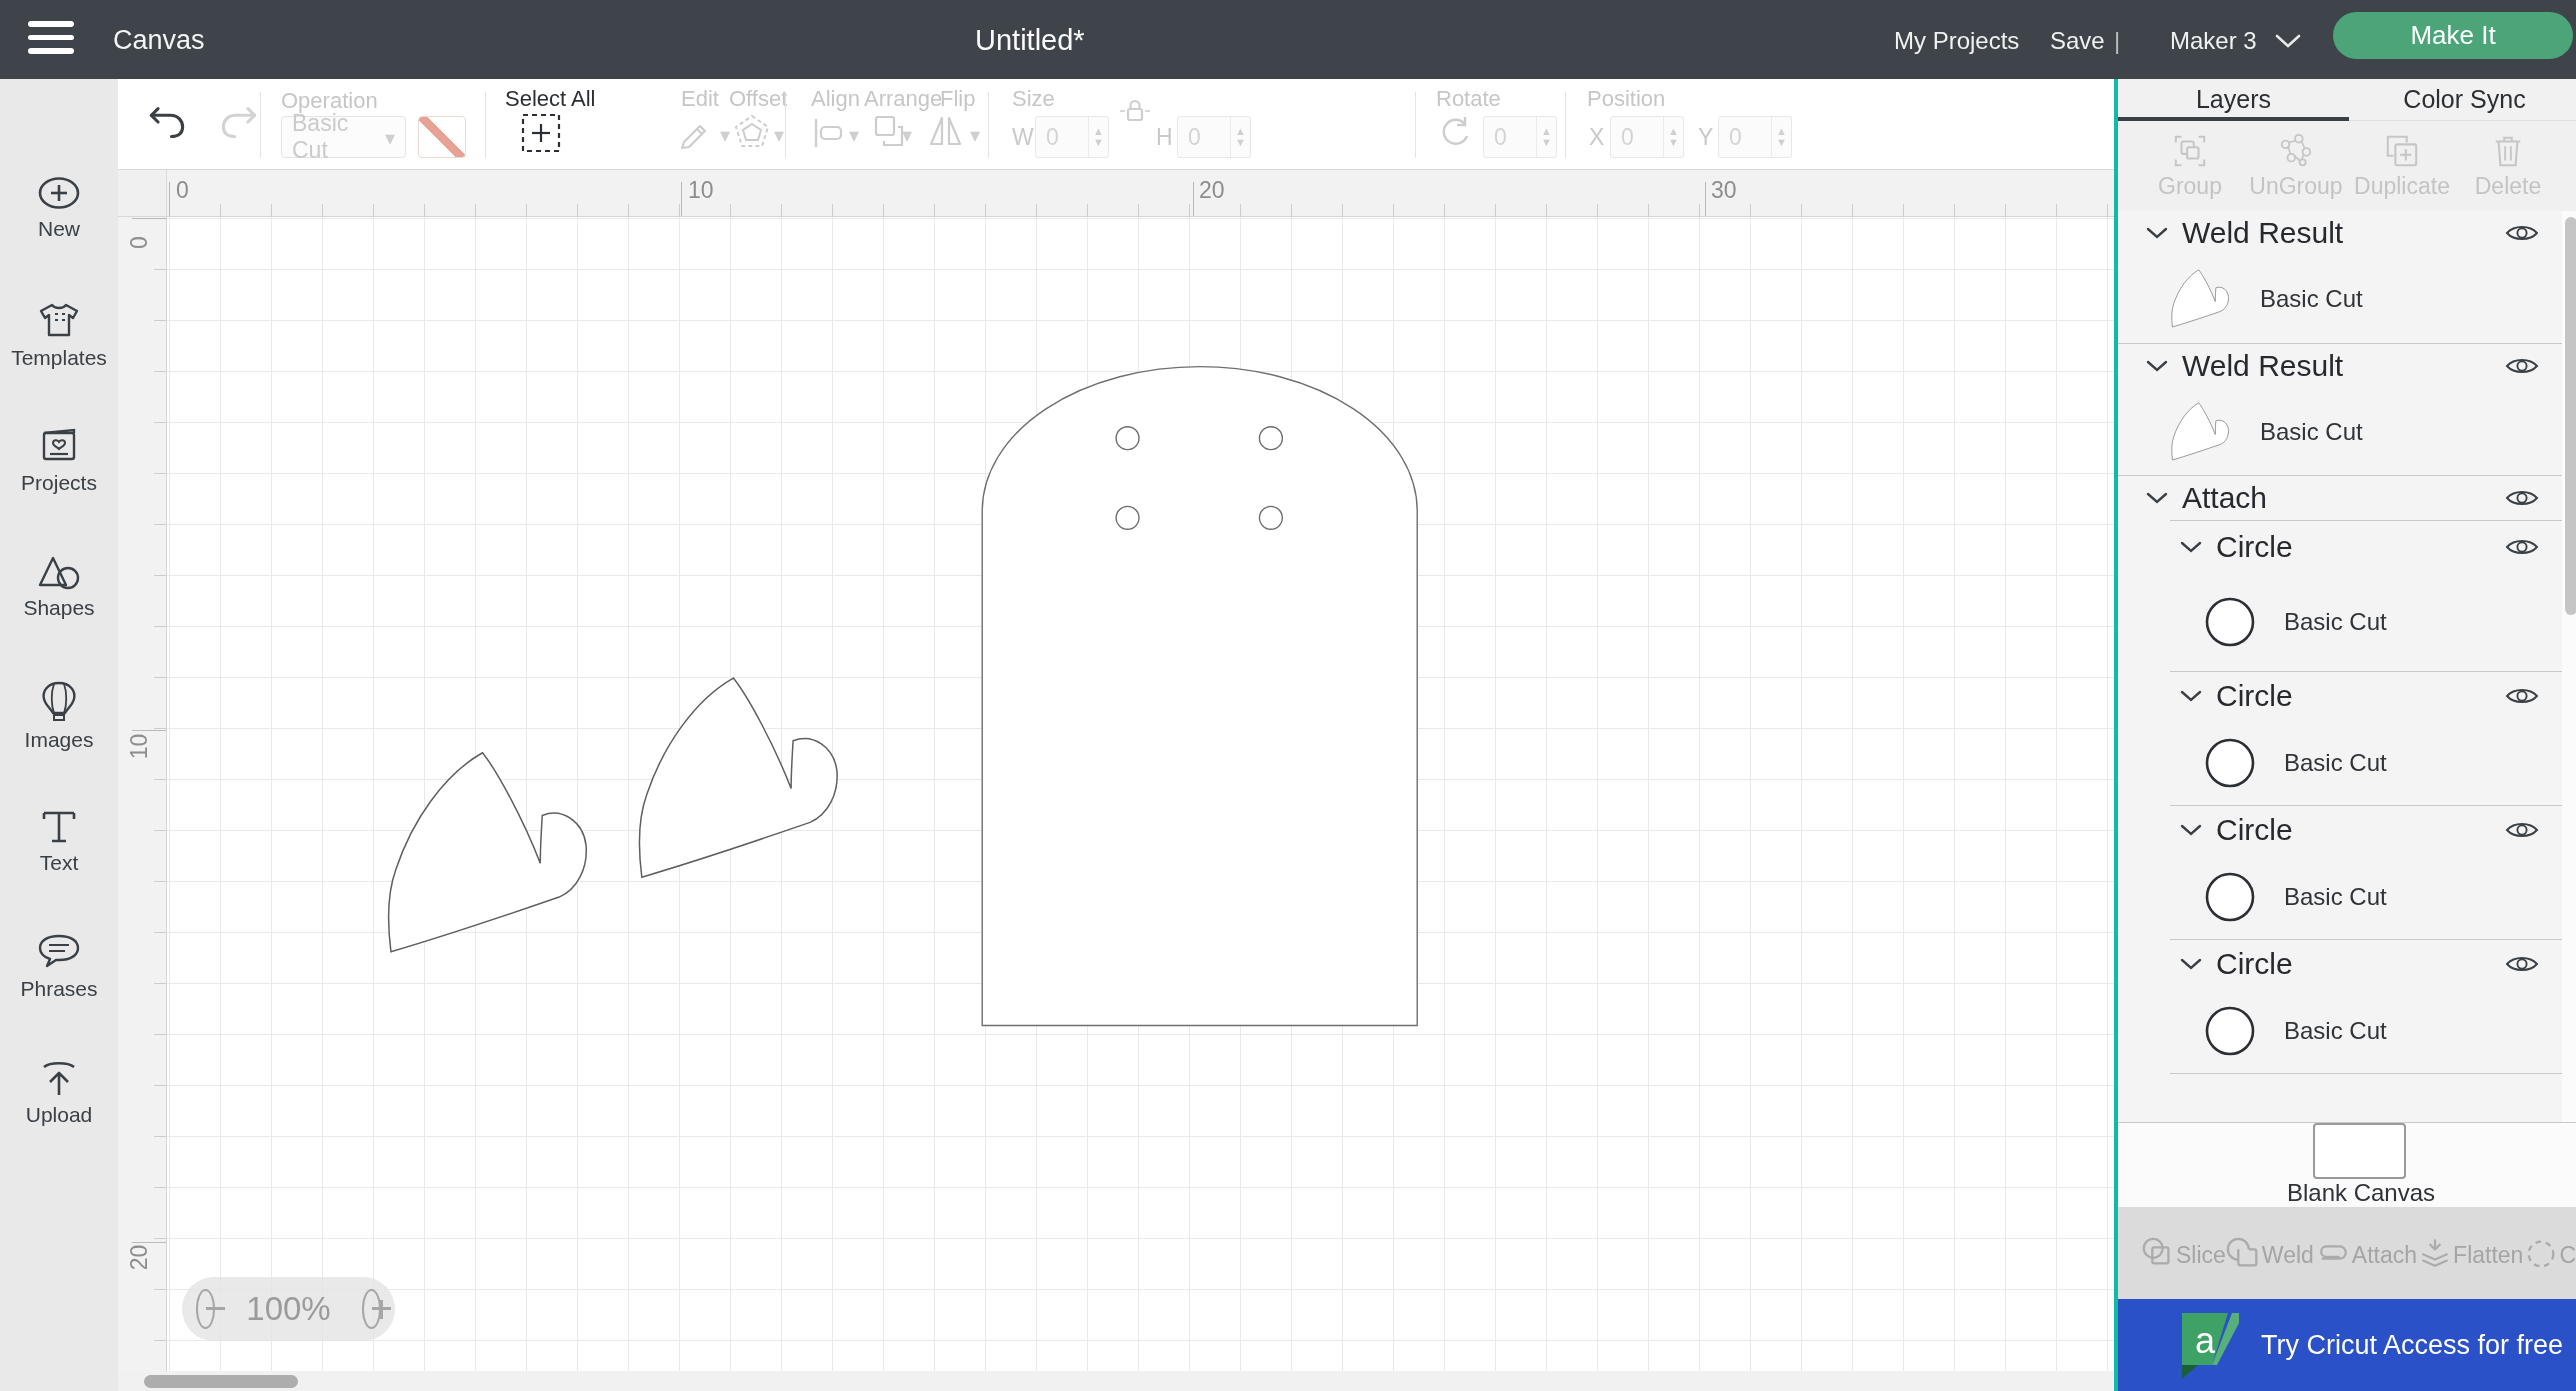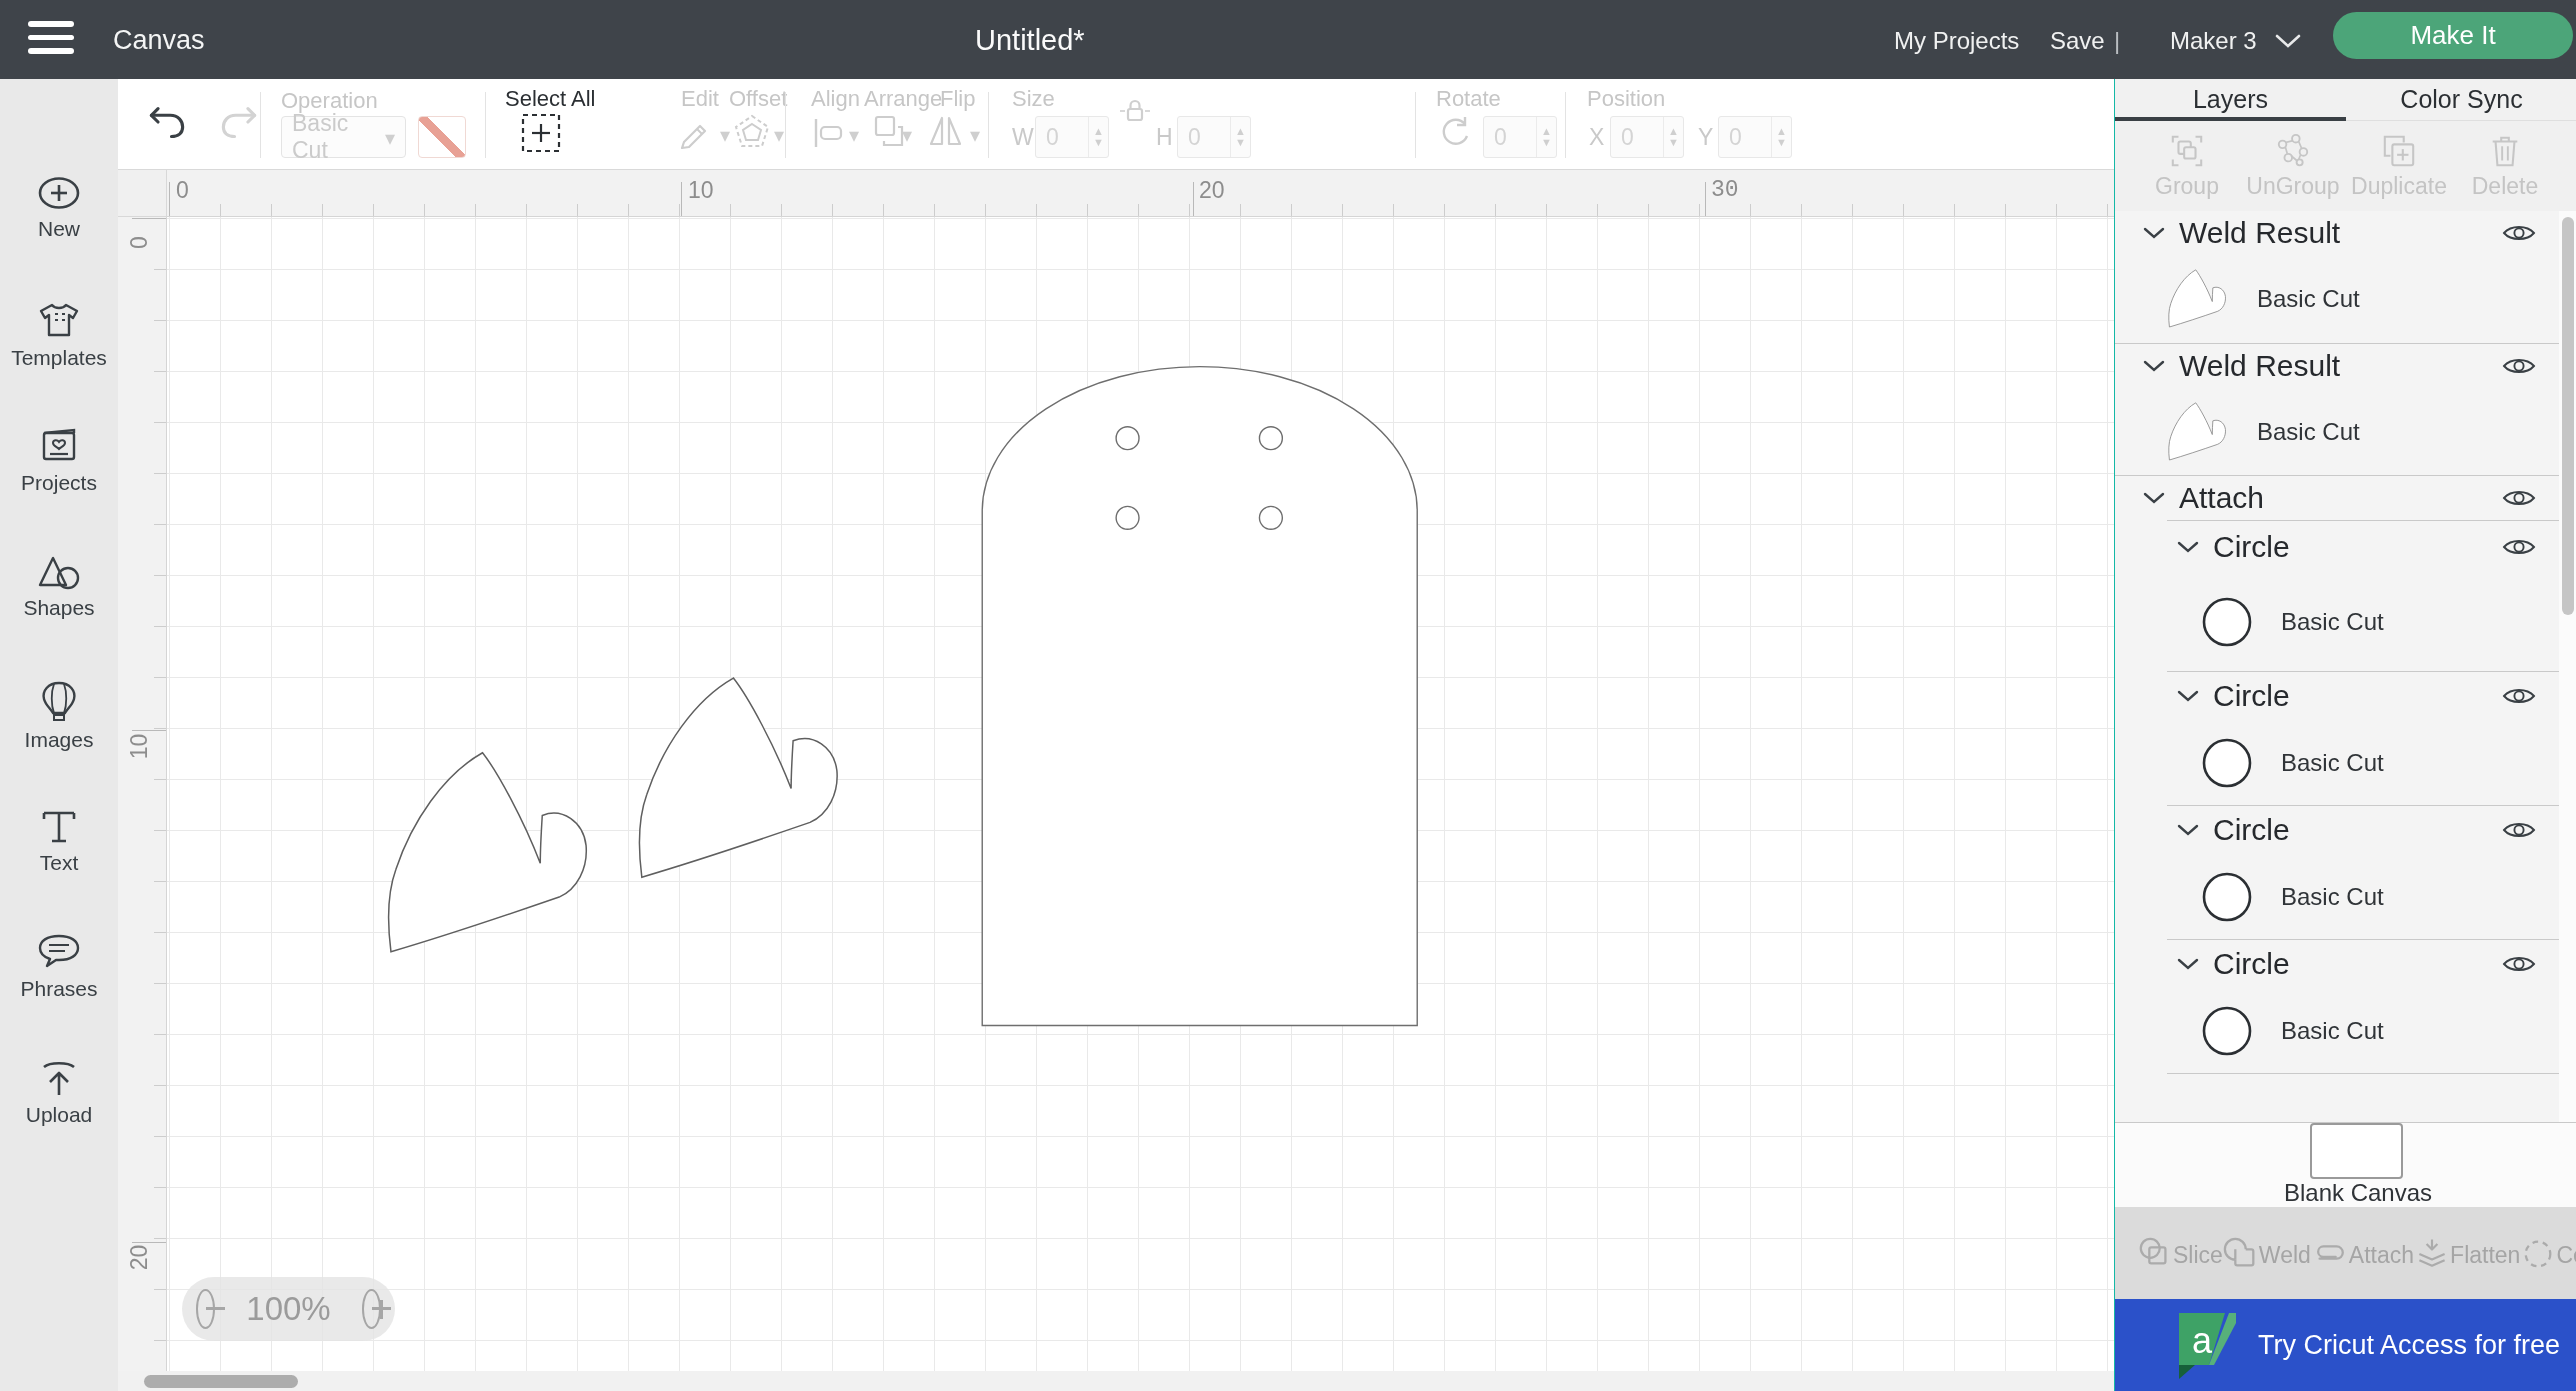--- a/index.html
+++ b/index.html
@@ -79,21 +79,21 @@
   .zoom-pill { position:absolute; left:15px; top:1060px; width:213px; height:64px; border-radius:32px;
                background:rgba(228,228,228,0.82); display:flex; align-items:center; justify-content:space-between; padding:0 14px; z-index:15;gap:31px; }
   .zoom-btn { width:40px; height:40px; border-radius:50%; border:2.5px solid #A6A6A6; position:relative; cursor:pointer; }
   .zoom-btn::before { content:""; position:absolute; left:8px; top:16.4px; width:19px; height:3px; background:#A6A6A6; }
   .zoom-btn.plus::after { content:""; position:absolute; left:16px; top:8.5px; width:3px; height:19px; background:#A6A6A6; }
   .zoom-level { font-size:33px; color:#9B9B9B; }
   .hscroll { position:absolute; left:118px; top:1371px; width:1996px; height:21px; background:#F1F1F1; z-index:25; }
   .hscroll .thumb { position:absolute; left:26px; top:4px; width:154px; height:13px; border-radius:7px; background:#ADADAD; cursor:pointer; }
 
   
-  .panel { position:absolute; left:2114px; top:79px; width:372px; height:1313px; background:#F4F4F4; border-left:1px solid #14b8a6; z-index:40; }
+  .panel { position:absolute; left:2114px; top:79px; width:372px; height:1313px; background:#F4F4F4; border-left:4px solid #14b8a6; z-index:40; }
   .tabs { position:absolute; left:0; top:0; width:462px; height:42px; background:#F1F1F1; border-bottom:1px solid #DFDFDF; display:flex; }
   .tab { flex:1; display:flex; align-items:center; justify-content:center; font-size:25px; color:#2B2F33; cursor:pointer; position:relative; }
   .tab.active::after { content:""; position:absolute; left:0; bottom:-1px; width:100%; height:4px; background:#3A4045; }
   .panel-actions { position:absolute; left:0; top:42px; width:462px; height:91px; background:#F0F0F0; border-bottom:1px solid #D8D8D8;
                    display:flex; justify-content:space-between; padding:0 20px; }
   .pa-btn { width:104px; display:flex; flex-direction:column; align-items:center; justify-content:center; color:#C4C4C4; cursor:pointer; }
   .pa-btn .lbl { font-size:23px; margin-top:4px; }
 
   .layers-list { position:absolute; left:0; top:132px; width:444px; height:911px; overflow:hidden; background:#F4F4F4; }
   .lblock { position:relative; border-bottom:1px solid #C9C9C9; }
@@ -336,21 +336,21 @@
       <span class="val">0</span>
       <span class="stepper"></span>
     </div>
   </div>
 
   <div class="ruler-corner"></div>
   <div class="ruler-top">
     <span class="rnum" style="left:9px;">0</span>
     <span class="rnum" style="left:521px;">10</span>
     <span class="rnum" style="left:1032px;">20</span>
-    <span class="rnum" style="left:1544px;font-family:Liberation Mono, monospace;">30</span>
+    <span class="rnum" style="left:1544px;">30</span>
   </div>
   <div class="ruler-left">
     <span class="rnum" style="top:12px;">0</span>
     <span class="rnum" style="top:516px;">10</span>
     <span class="rnum" style="top:1027px;">20</span>
   </div>
 
   <div class="canvas">
     <svg class="shapes-svg" width="1947" height="1175" viewBox="0 0 1956 1180">
 

